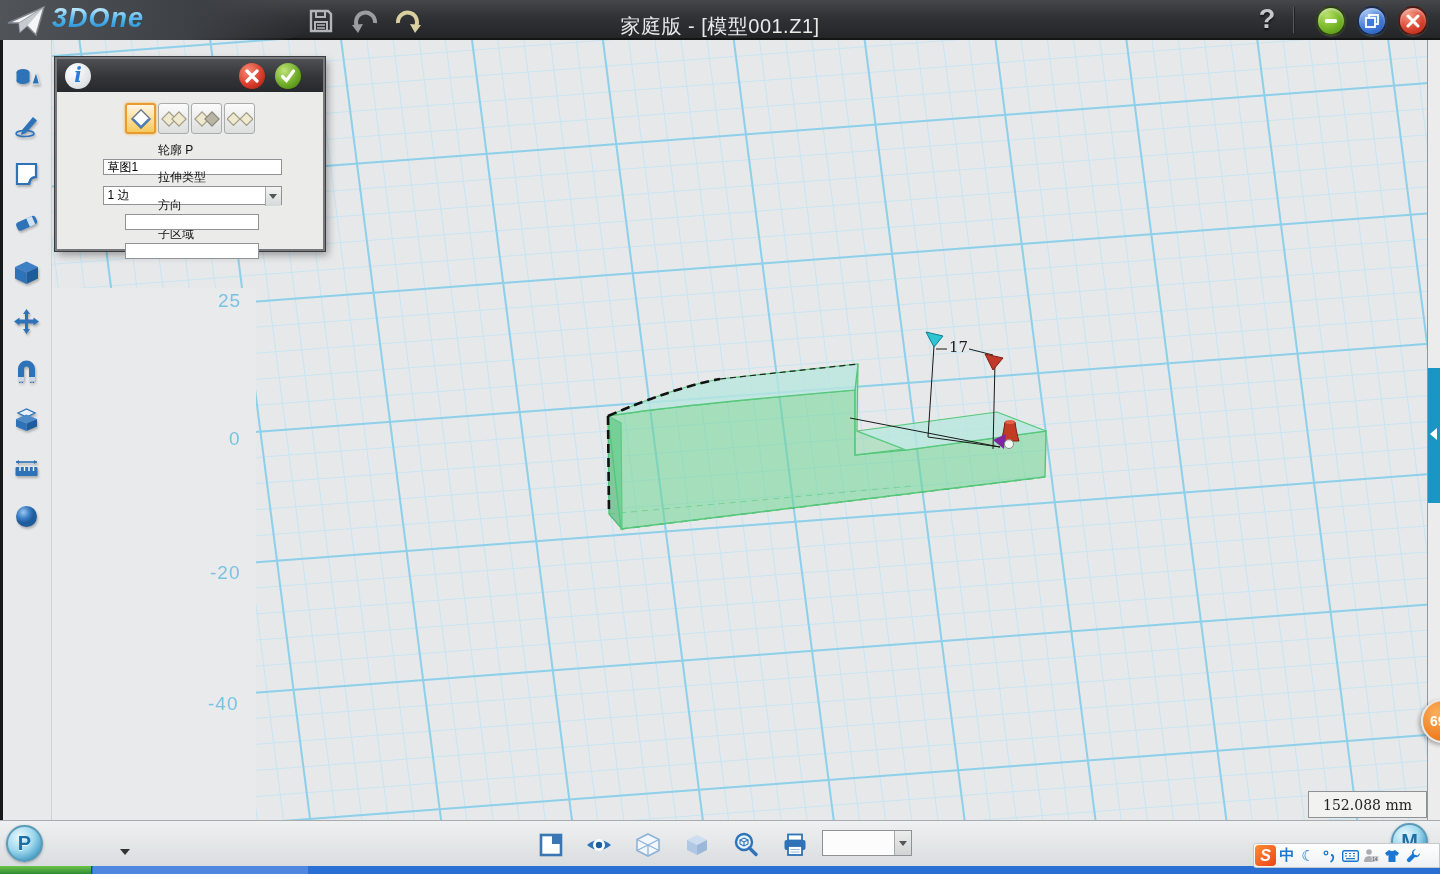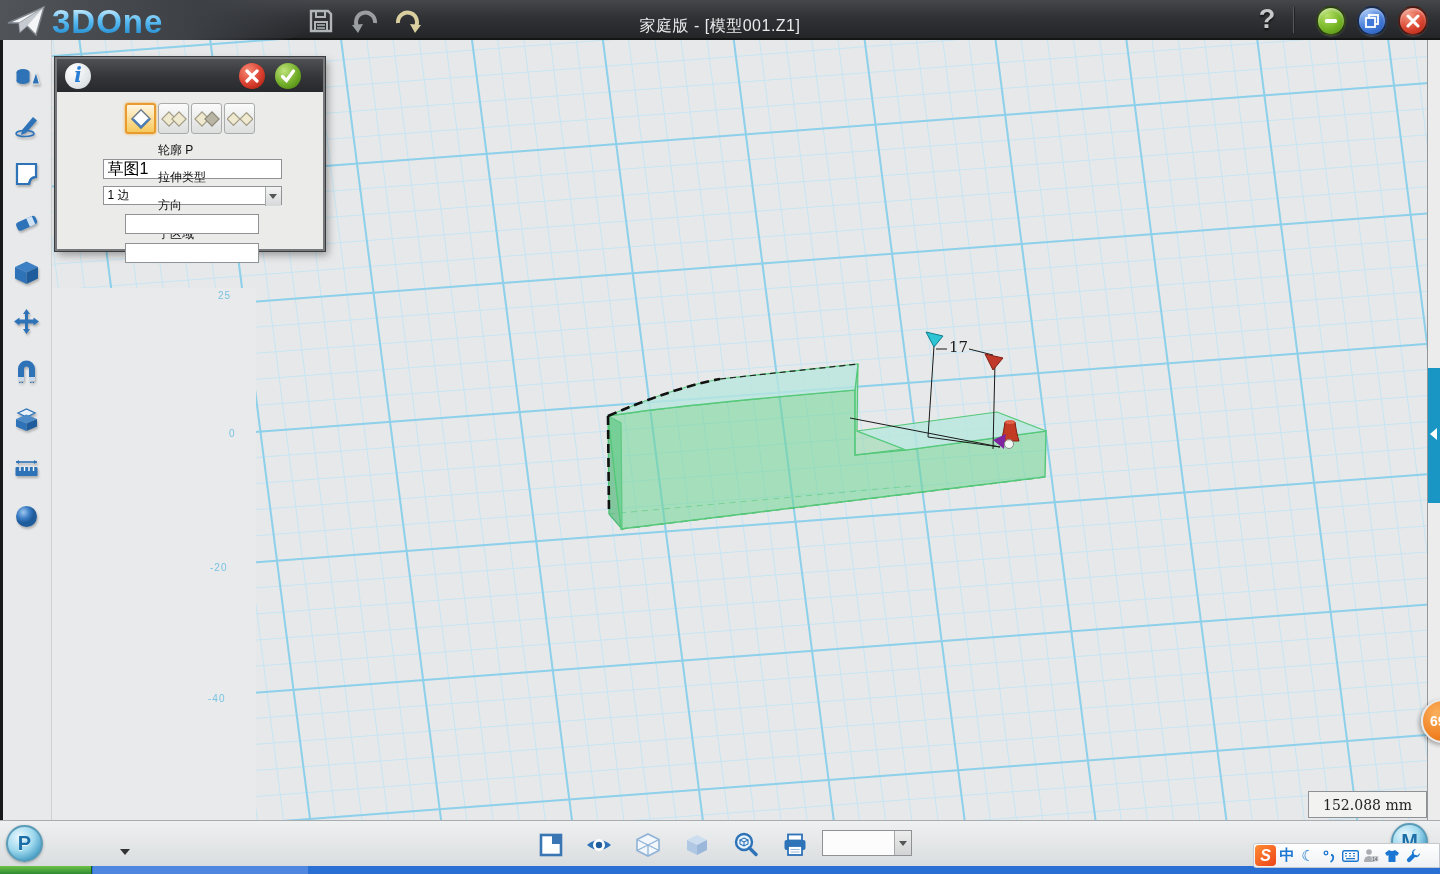--- a/index.html
+++ b/index.html
@@ -7,26 +7,26 @@
   body { font-family:"Liberation Sans","DejaVu Sans",sans-serif; background:#e9eaeb; position:relative; }
   .abs { position:absolute; }
 
   
   #titlebar { left:0; top:0; width:1440px; height:40px;
     background:linear-gradient(#45474b 0%, #303236 45%, #232527 100%);
     border-bottom:2px solid #141414; z-index:40; }
   #titlebar::before { content:""; position:absolute; left:0; top:0; width:320px; height:40px;
     background:linear-gradient(100deg, #515459 0%, #3d4045 60%, rgba(61,64,69,0) 98%);
     border-radius:0 0 60px 0; }
-  #brand-text { left:52px; top:3px; font-size:33px; font-weight:bold; 
+  #brand-text { left:52px; top:3px; font-size:27px; font-weight:bold; font-style:italic;
     letter-spacing:1px; background:linear-gradient(#eaf7ff 5%, #5fc0f5 45%, #1580c8 95%);
     -webkit-background-clip:text; background-clip:text; color:transparent; }
   .tb-icon-btn { top:6px; width:32px; height:30px; display:flex; align-items:center; justify-content:center; cursor:pointer; }
   #window-title { left:0; top:0; width:1440px; height:52px; display:flex; align-items:center; justify-content:center;
-    color:#e9e9ea; font-size:16px; letter-spacing:.5px; pointer-events:none; }
+    color:#e9e9ea; font-size:20px; letter-spacing:.5px; pointer-events:none; }
   #help-button { left:1252px; top:4px; width:30px; height:32px; color:#c6c8ca; font-size:27px; font-weight:bold;
     text-align:center; text-shadow:0 2px 2px rgba(0,0,0,.6); cursor:pointer; }
   #titlebar-sep { left:1293px; top:7px; width:1px; height:26px; background:#55585c; box-shadow:1px 0 0 #222; }
   .win-btn { top:6px; width:30px; height:30px; border-radius:50%; border:2px solid rgba(10,10,10,.65);
     box-shadow:0 1px 1px rgba(255,255,255,.15), inset 0 2px 3px rgba(255,255,255,.5); cursor:pointer;
     display:flex; align-items:center; justify-content:center; }
   #min-button  { left:1316px; background:radial-gradient(circle at 35% 28%, #b6e06a, #76b525 55%, #4e8711); }
   #max-button  { left:1357px; background:radial-gradient(circle at 35% 28%, #9dc0f5, #4179d8 55%, #2050a8); }
   #close-button{ left:1398px; background:radial-gradient(circle at 35% 28%, #f49a85, #da4530 55%, #a81d0e); }
 
@@ -40,21 +40,21 @@
   #grid { position:absolute; left:-80px; top:-160px; width:1700px; height:1200px;
     background-image:
       linear-gradient(to right,  #8ed0ea 0, #8ed0ea 2px, transparent 2px),
       linear-gradient(to bottom, #8ed0ea 0, #8ed0ea 2px, transparent 2px),
       linear-gradient(to right,  #c6e5f3 0, #c6e5f3 1px, transparent 1px),
       linear-gradient(to bottom, #c6e5f3 0, #c6e5f3 1px, transparent 1px);
     background-size:130px 100%, 100% 130px, 26px 100%, 100% 26px;
     background-position:16px 0, 0 28px, 16px 0, 0 28px;
     transform:rotate(-4.3deg) skewX(3deg); transform-origin:320px 460px; }
   #grid-left-mask { left:0; top:248px; width:204px; height:532px; background:#e9eaeb; }
-  .axis-label { color:#79c3e2; font-size:10px; letter-spacing:1px; }
+  .axis-label { color:#79c3e2; font-size:19px; letter-spacing:1px; }
   #model-watermark { left:572px; top:380px; font-family:"DejaVu Serif","Liberation Serif",serif;
     font-size:31px; color:rgba(110,116,122,.34); letter-spacing:3px; text-shadow:1px 1px 0 rgba(255,255,255,.5); }
   #scale-readout { left:1256px; top:751px; width:119px; height:27px; background:#f2f2f1; border:1px solid #8f9294;
     font-family:"DejaVu Serif","Liberation Serif",serif; font-size:14px; color:#222;
     display:flex; align-items:center; justify-content:center; }
   #canvas-right-line { left:1375px; top:0; width:1px; height:780px; background:#96989a; }
   #canvas-right-strip { left:1376px; top:0; width:12px; height:780px; background:#ececec; }
   #side-panel-tab { left:1376px; top:328px; width:12px; height:135px; background:#1a96c4; cursor:pointer; }
   #side-panel-tab .tri { position:absolute; left:2px; top:60px; width:0; height:0;
     border-top:6px solid transparent; border-bottom:6px solid transparent; border-right:7px solid #fff; }
@@ -75,21 +75,21 @@
   #dlg-cancel { margin-left:148px; background:radial-gradient(circle at 35% 30%, #f78a76, #d93f2e 55%, #9c1707); }
   #dlg-ok     { margin-left:10px; background:radial-gradient(circle at 35% 30%, #bfe37a, #71ad28 55%, #3f7a0c); }
   .dlg-hicon svg { position:absolute; left:5px; top:5px; }
   #dlg-modes { position:absolute; left:68px; top:44px; display:flex; gap:2px; }
   .mode-btn { width:31px; height:31px; border:1px solid #a9abad; border-radius:3px;
     background:linear-gradient(#fbfbfb, #dcdddd); cursor:pointer; display:flex; align-items:center; justify-content:center; }
   .mode-btn.active { border:2px solid #e89b2e; background:linear-gradient(#fff6e2, #f7c95c);
     box-shadow:0 0 3px #f0b040; }
   .dlg-row { position:absolute; left:10px; width:250px; height:22px; display:flex; align-items:center;flex-direction:column; }
   .dlg-label { width:68px; font-size:12px; color:#111; }
-  .dlg-input { width:179px; height:21px; border:1px solid #909396; background:#fff; font-size:16px;
+  .dlg-input { width:179px; height:21px; border:1px solid #909396; background:#fff; font-size:12px;
     padding:0 4px; font-family:inherit; }
   .dlg-input.short { width:134px; }
   .dlg-select { width:179px; height:21px; border:1px solid #909396; background:#fff; position:relative;
     font-size:12px; display:flex; align-items:center; padding:0 4px; cursor:pointer; }
   .dlg-select .dd-btn { position:absolute; right:0; top:0; width:16px; height:19px;
     background:linear-gradient(#f4f4f4,#d6d7d8); border-left:1px solid #a6a8aa;
     display:flex; align-items:center; justify-content:center; }
   .dd-arrow { width:0; height:0; border-left:4px solid transparent; border-right:4px solid transparent; border-top:5px solid #555; }
   .pick-icon { margin-left:9px; cursor:pointer; }
 

